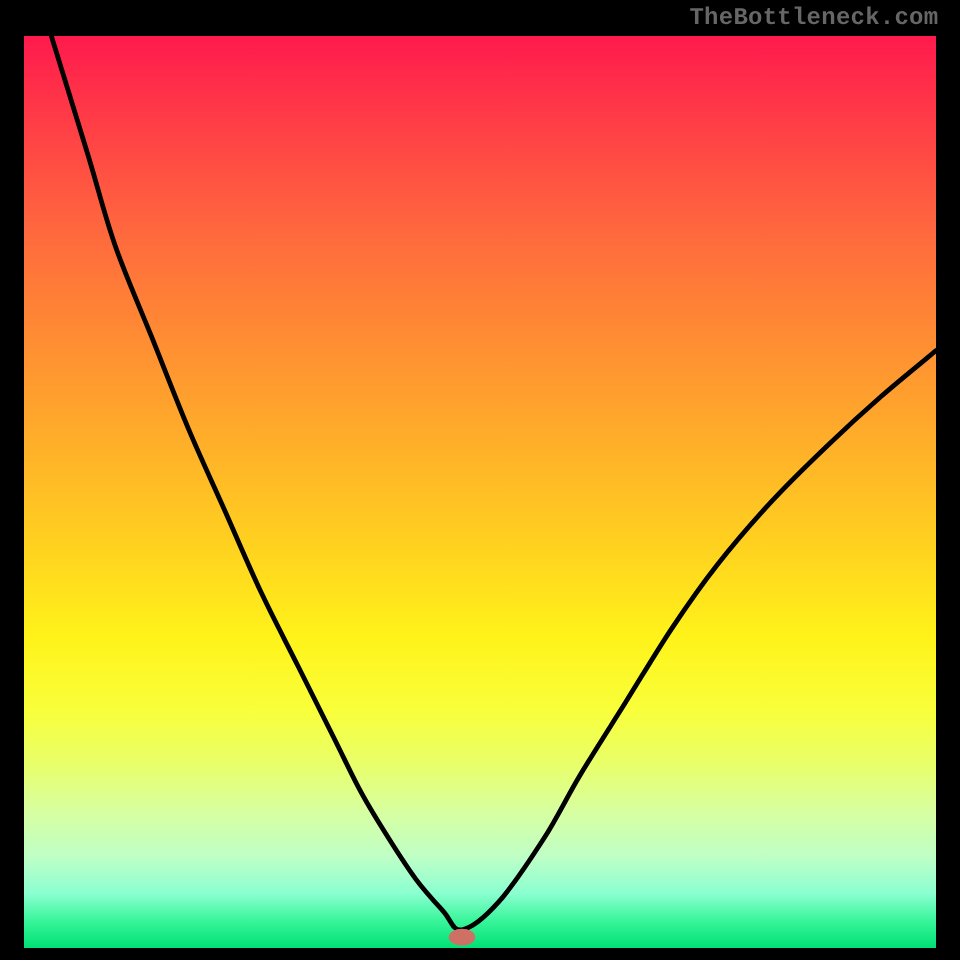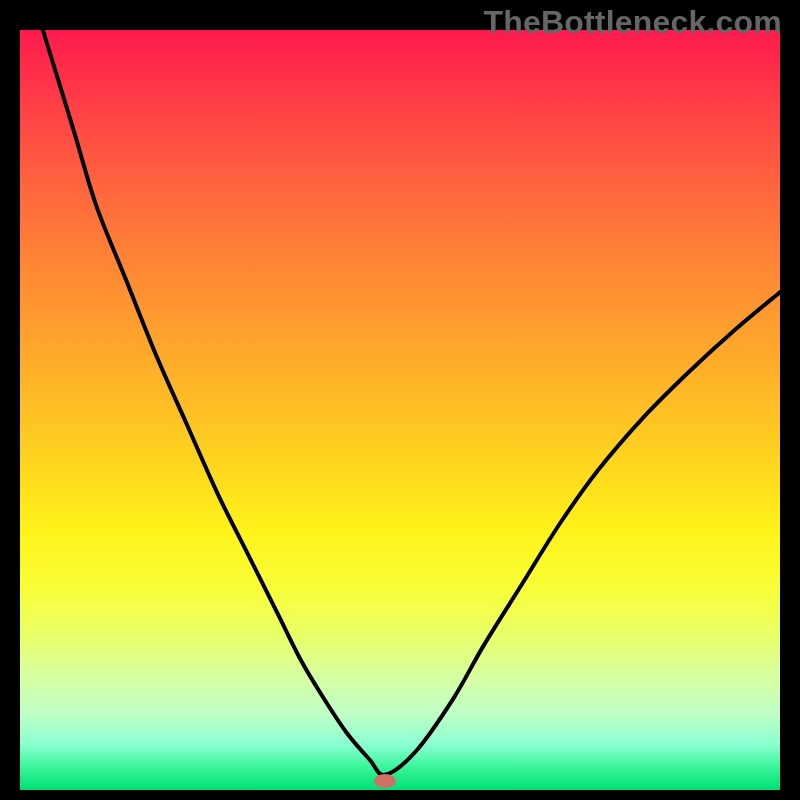--- a/index.html
+++ b/index.html
@@ -3,22 +3,22 @@
 <meta charset="utf-8">
 <style>
   * { margin: 0; padding: 0; box-sizing: border-box; }
   html, body { width: 800px; height: 800px; overflow: hidden; }
   body { background: #000; position: relative; }
 
   .watermark {
     position: absolute;
     top: 4px;
     right: 18px;
-    font-family: Liberation Sans, sans-serif;
-    font-size: 32px;
+    font-family: Liberation Mono, monospace;
+    font-size: 20px;
     font-weight: 600;
     color: #666666;
     letter-spacing: 0.2px;
     z-index: 3;
   }
 
   .plot-area {
     position: absolute;
     left: 20px;
     top: 30px;

